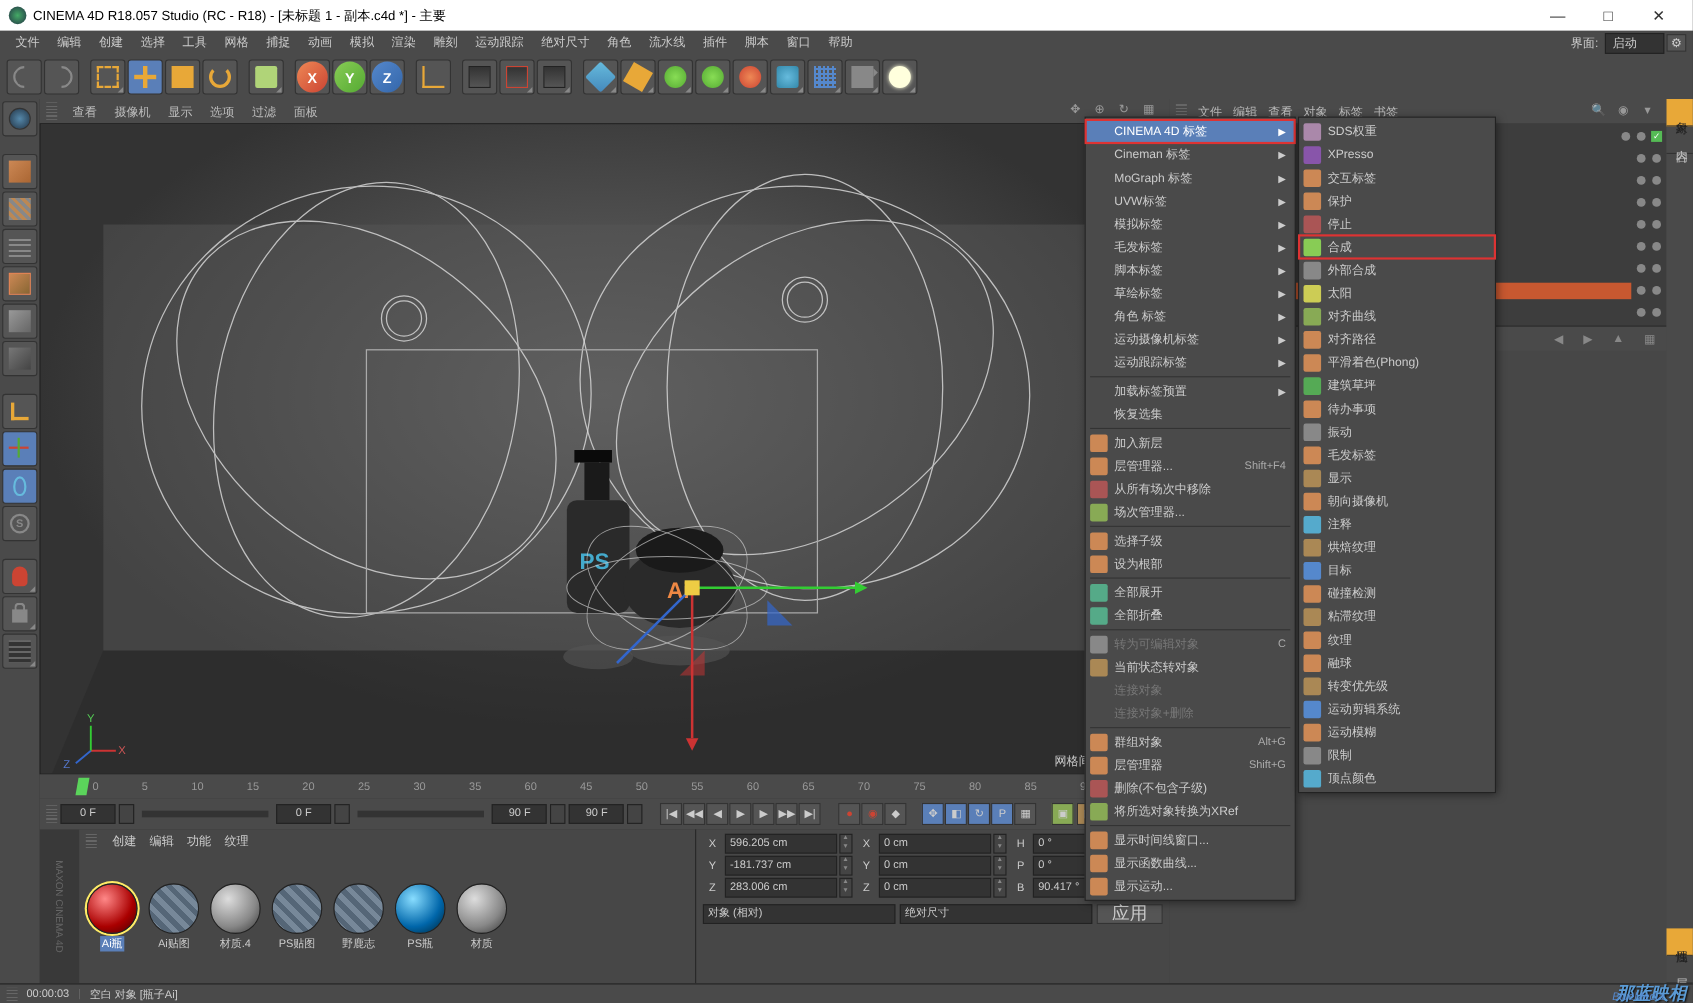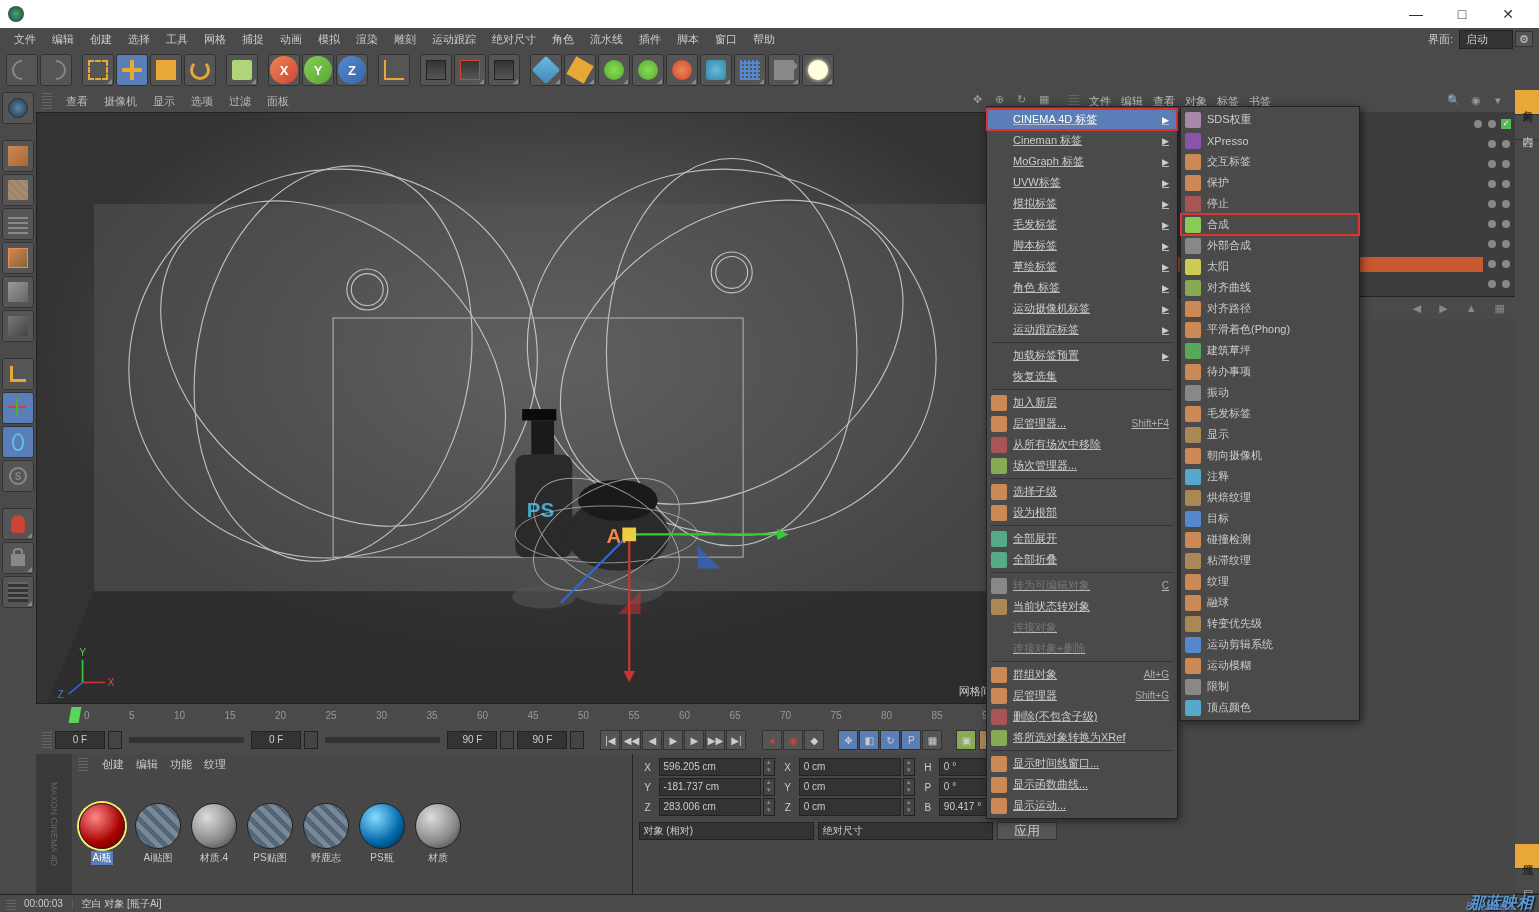--- a/index.html
+++ b/index.html
@@ -124,21 +124,21 @@
 .coord-header { height: 20px; display: flex; padding: 0 6px; color: #ccc; font-size: 11px; align-items:center;}
 .coord-header .grip{width:10px;height:14px;background:repeating-linear-gradient(0deg,#666 0 1px,transparent 1px 3px);margin-right:6px;}
 .coord-header .ch { flex: 1; text-align: left; padding-left: 14px;}
 .coord-grid { display: grid; grid-template-columns: 18px 1fr 14px 18px 1fr 14px 18px 1fr 14px; gap: 2px; padding: 4px 6px; align-items: center; font-size: 10px; }
 .coord-grid .lb { text-align: center; color: #ccc; }
 .coord-grid .inp { height: 18px; background: #333; border: 1px solid #222; color: #ccc; padding: 0 4px; line-height:16px; text-align: left; }
 .coord-grid .sp { width:12px;height:18px;background:#444;border:1px solid #222;display:flex;flex-direction:column;}
 .coord-grid .sp div{flex:1;font-size:6px;text-align:center;color:#888;}
 .coord-foot { display: flex; padding: 2px 6px; gap: 4px; justify-content: space-between; }
 .coord-foot .sel { flex: 1; height: 18px; background: #333; border: 1px solid #222; color: #ccc; padding: 0 4px; font-size: 10px; line-height:16px;}
-.coord-foot .btn { width: 60px; height: 18px; background: #555; border: 1px solid #333; text-align: center; font-size: 13px; line-height:16px; color:#ccc;}
+.coord-foot .btn { width: 60px; height: 18px; background: #555; border: 1px solid #333; text-align: center; font-size: 16px; line-height:16px; color:#ccc;}
 
 
 .right { width: 476px; background: #474747; display: flex; }
 .right-main { flex: 1; display: flex; flex-direction: column; min-width:0;}
 .right-tabs { width: 24px; background: #4a4a4a; display: flex; flex-direction: column; }
 .vtab { writing-mode: vertical-rl; padding: 12px 4px; font-size: 11px; text-align: center; border-bottom:1px solid #333;}
 .vtab.active { background: #e8a838; color: #222; }
 
 .obj-header { height: 22px; background: #4a4a4a; display: flex; align-items: center; padding: 0 6px; gap: 10px; font-size: 11px; }
 .obj-header .grip{width:10px;height:14px;background:repeating-linear-gradient(0deg,#666 0 1px,transparent 1px 3px);}
@@ -181,20 +181,21 @@
 .statusbar .spacer{flex:1;}
 .watermark { color: #5b9bd5; font-size: 16px; font-style: italic; font-weight: bold; text-shadow:1px 1px 2px #000;}
 .watermark2 { color: #58c; font-size: 10px; font-style: italic;}
 
 </style>
 </head>
 <body>
 
 <div class="titlebar">
   <div class="appicon"></div>
+  <span>CINEMA 4D R18.057 Studio (RC - R18) - [未标题 1 - 副本.c4d *] - 主要</span>
   <div class="spacer"></div>
   <div class="winbtn">—</div>
   <div class="winbtn">□</div>
   <div class="winbtn close">✕</div>
 </div>
 
 <div class="menubar">
   <div id="menubar-items" style="display: flex;">
       <div class="mi">文件</div>
       <div class="mi">编辑</div>
@@ -731,21 +732,21 @@
     <div class="right-tabs">
       <div class="vtab active">对象</div>
       <div class="vtab">内容</div>
       <div style="flex:1;"></div>
       <div class="vtab active">属性</div>
       <div class="vtab">层</div>
     </div>
   </div>
 </div>
 
-<div class="ctx" id="ctx-main" style="left:986px; top:106px; width:192px;text-decoration:underline;">
+<div class="ctx" id="ctx-main" style="left:986px; top:106px; width:192px;">
     <div class="ctx-item hl red-hl">
       <span class="cicon"></span>
       <span class="txt">CINEMA 4D 标签</span>
       <span class="arr">▶</span>
     </div>
     <div class="ctx-item">
       <span class="cicon"></span>
       <span class="txt">Cineman 标签</span>
       <span class="arr">▶</span>
     </div>

